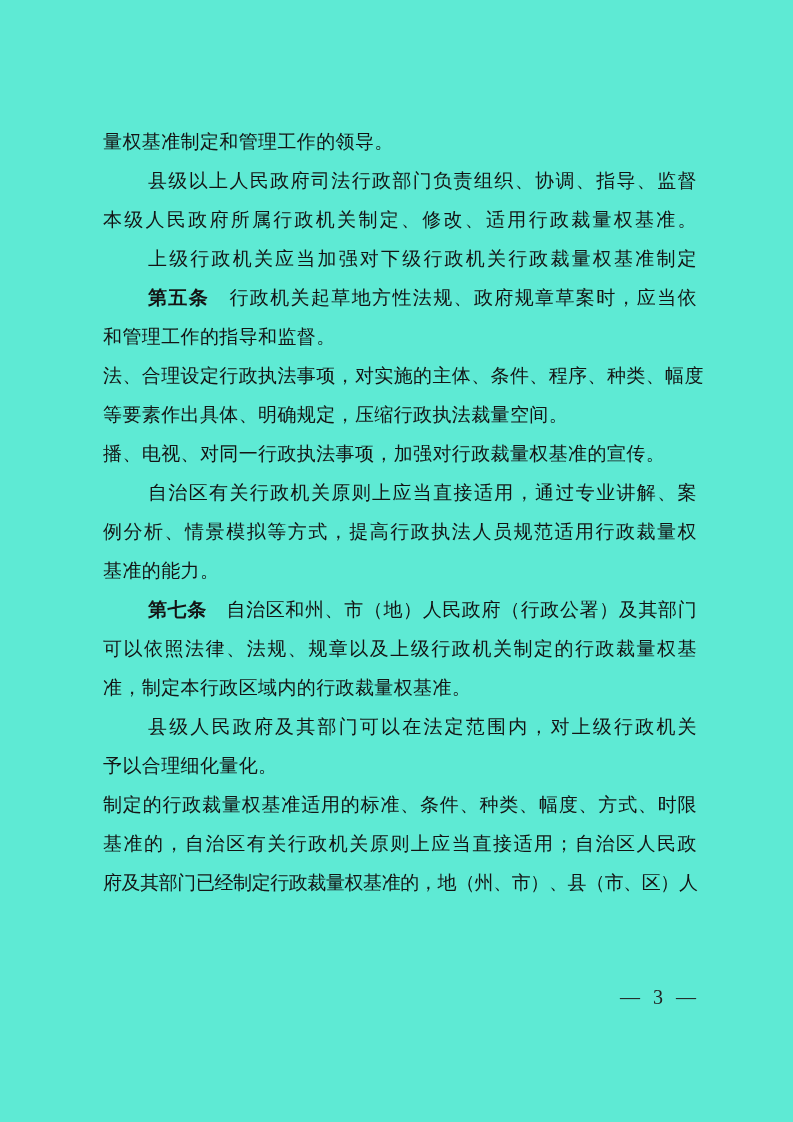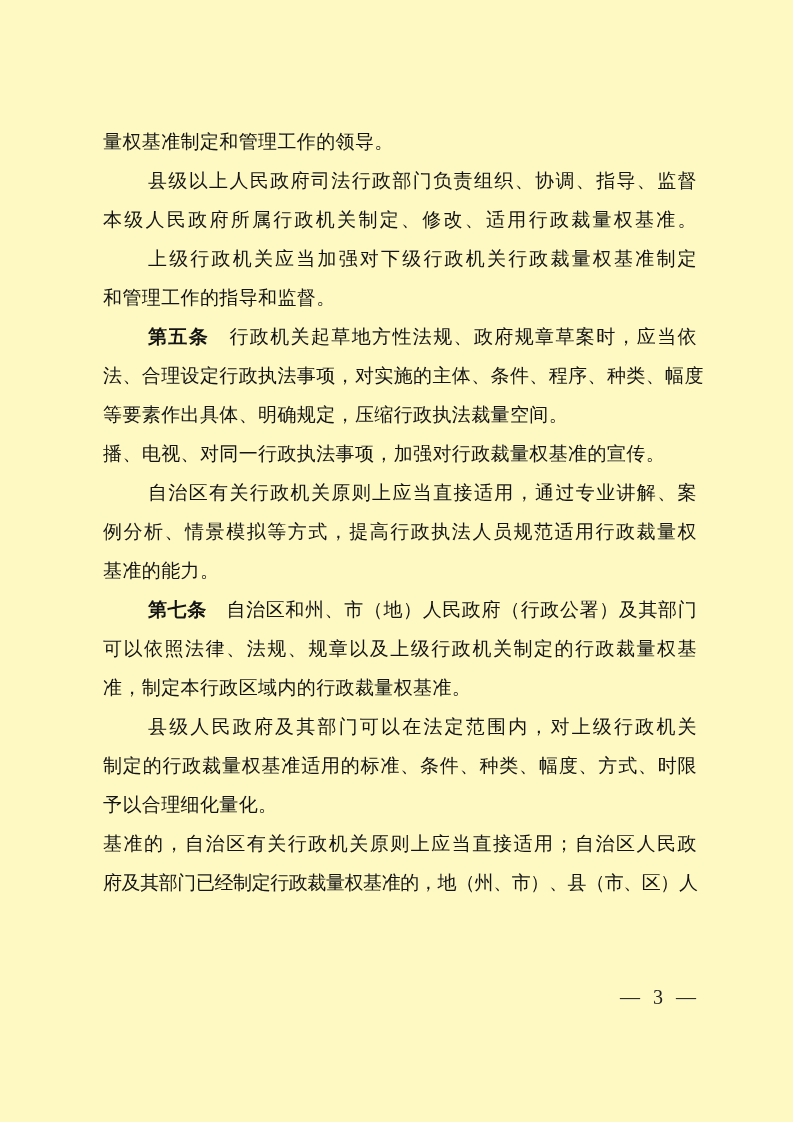--- a/index.html
+++ b/index.html
@@ -11,21 +11,21 @@
     width: 793px;
     height: 1122px;
     position: relative;
     font-family: "Liberation Serif", "DejaVu Serif", serif;
     color: #141414;
     overflow: hidden;
   }
   .page {
     position: absolute;
     inset: 0;
-    background: #fef9c3;
+    background: #5eead4;
   }
   .content {
     position: absolute;
     top: 122px;
     left: 103px;
     width: 594px;
   }
   .ln {
     margin: 0;
     height: 39px;
@@ -66,34 +66,34 @@
 </style>
 </head>
 <body>
 
 <div class="page">
   <div class="content">
     <p class="ln short"><span>量权基准制定和管理工作的领导。</span></p>
     <p class="ln ind"><span>县级以上人民政府司法行政部门负责组织、协调、指导、监督</span></p>
     <p class="ln"><span>本级人民政府所属行政机关制定、修改、适用行政裁量权基准。</span></p>
     <p class="ln ind"><span>上级行政机关应当加强对下级行政机关行政裁量权基准制定</span></p>
+    <p class="ln ind"><span class="b">第五条</span><span>　行政机关起草地方性法规、政府规章草案时，应当依</span></p>
     <p class="ln short"><span>和管理工作的指导和监督。</span></p>
-    <p class="ln ind"><span class="b">第五条</span><span>　行政机关起草地方性法规、政府规章草案时，应当依</span></p>
     <p class="ln"><span>法、合理设定行政执法事项，对实施的主体、条件、程序、种类、幅度</span></p>
     <p class="ln short"><span>等要素作出具体、明确规定，压缩行政执法裁量空间。</span></p>
     <p class="ln short"><span>播、电视、对同一行政执法事项，加强对行政裁量权基准的宣传。</span></p>
     <p class="ln ind"><span>自治区有关行政机关原则上应当直接适用，通过专业讲解、案</span></p>
     <p class="ln"><span>例分析、情景模拟等方式，提高行政执法人员规范适用行政裁量权</span></p>
     <p class="ln short"><span>基准的能力。</span></p>
     <p class="ln ind"><span class="b">第七条</span><span>　自治区和州、市（地）人民政府（行政公署）及其部门</span></p>
     <p class="ln"><span>可以依照法律、法规、规章以及上级行政机关制定的行政裁量权基</span></p>
     <p class="ln short"><span>准，制定本行政区域内的行政裁量权基准。</span></p>
     <p class="ln ind"><span>县级人民政府及其部门可以在法定范围内，对上级行政机关</span></p>
+    <p class="ln short"><span>予以合理细化量化。</span></p>
     <p class="ln"><span>制定的行政裁量权基准适用的标准、条件、种类、幅度、方式、时限</span></p>
-    <p class="ln short"><span>予以合理细化量化。</span></p>
     <p class="ln"><span>基准的，自治区有关行政机关原则上应当直接适用；自治区人民政</span></p>
     <p class="ln tight"><span>府及其部门已经制定行政裁量权基准的，地（州、市）、县（市、区）人</span></p>
   </div>
 
   <div class="footer">
     <span>— 3 —</span>
   </div>
 </div>
 
 </body></html>

